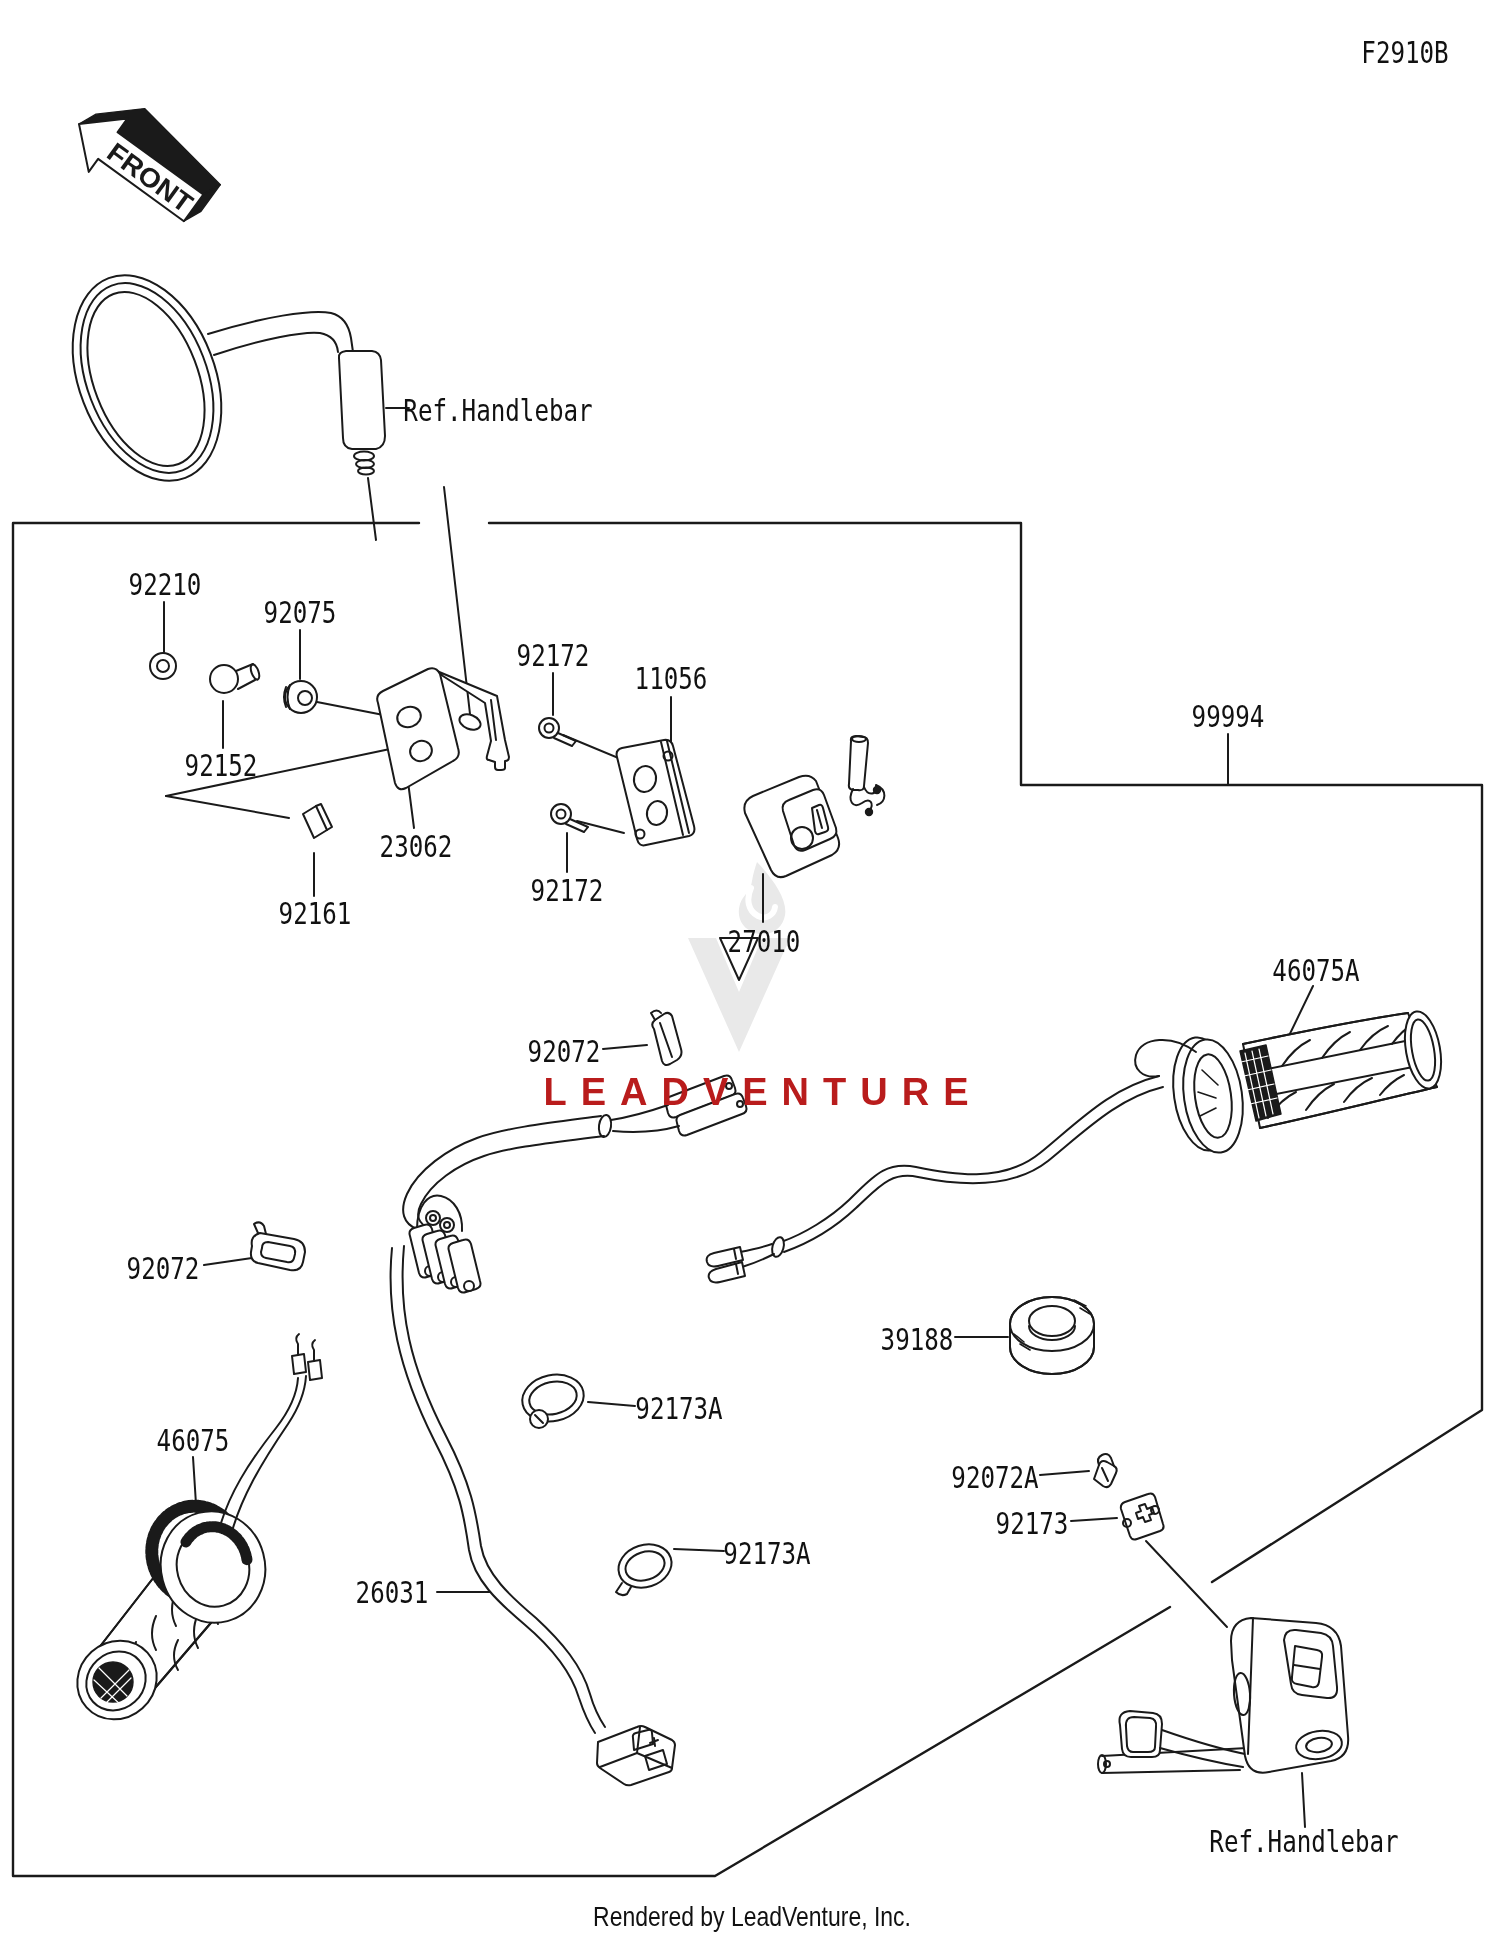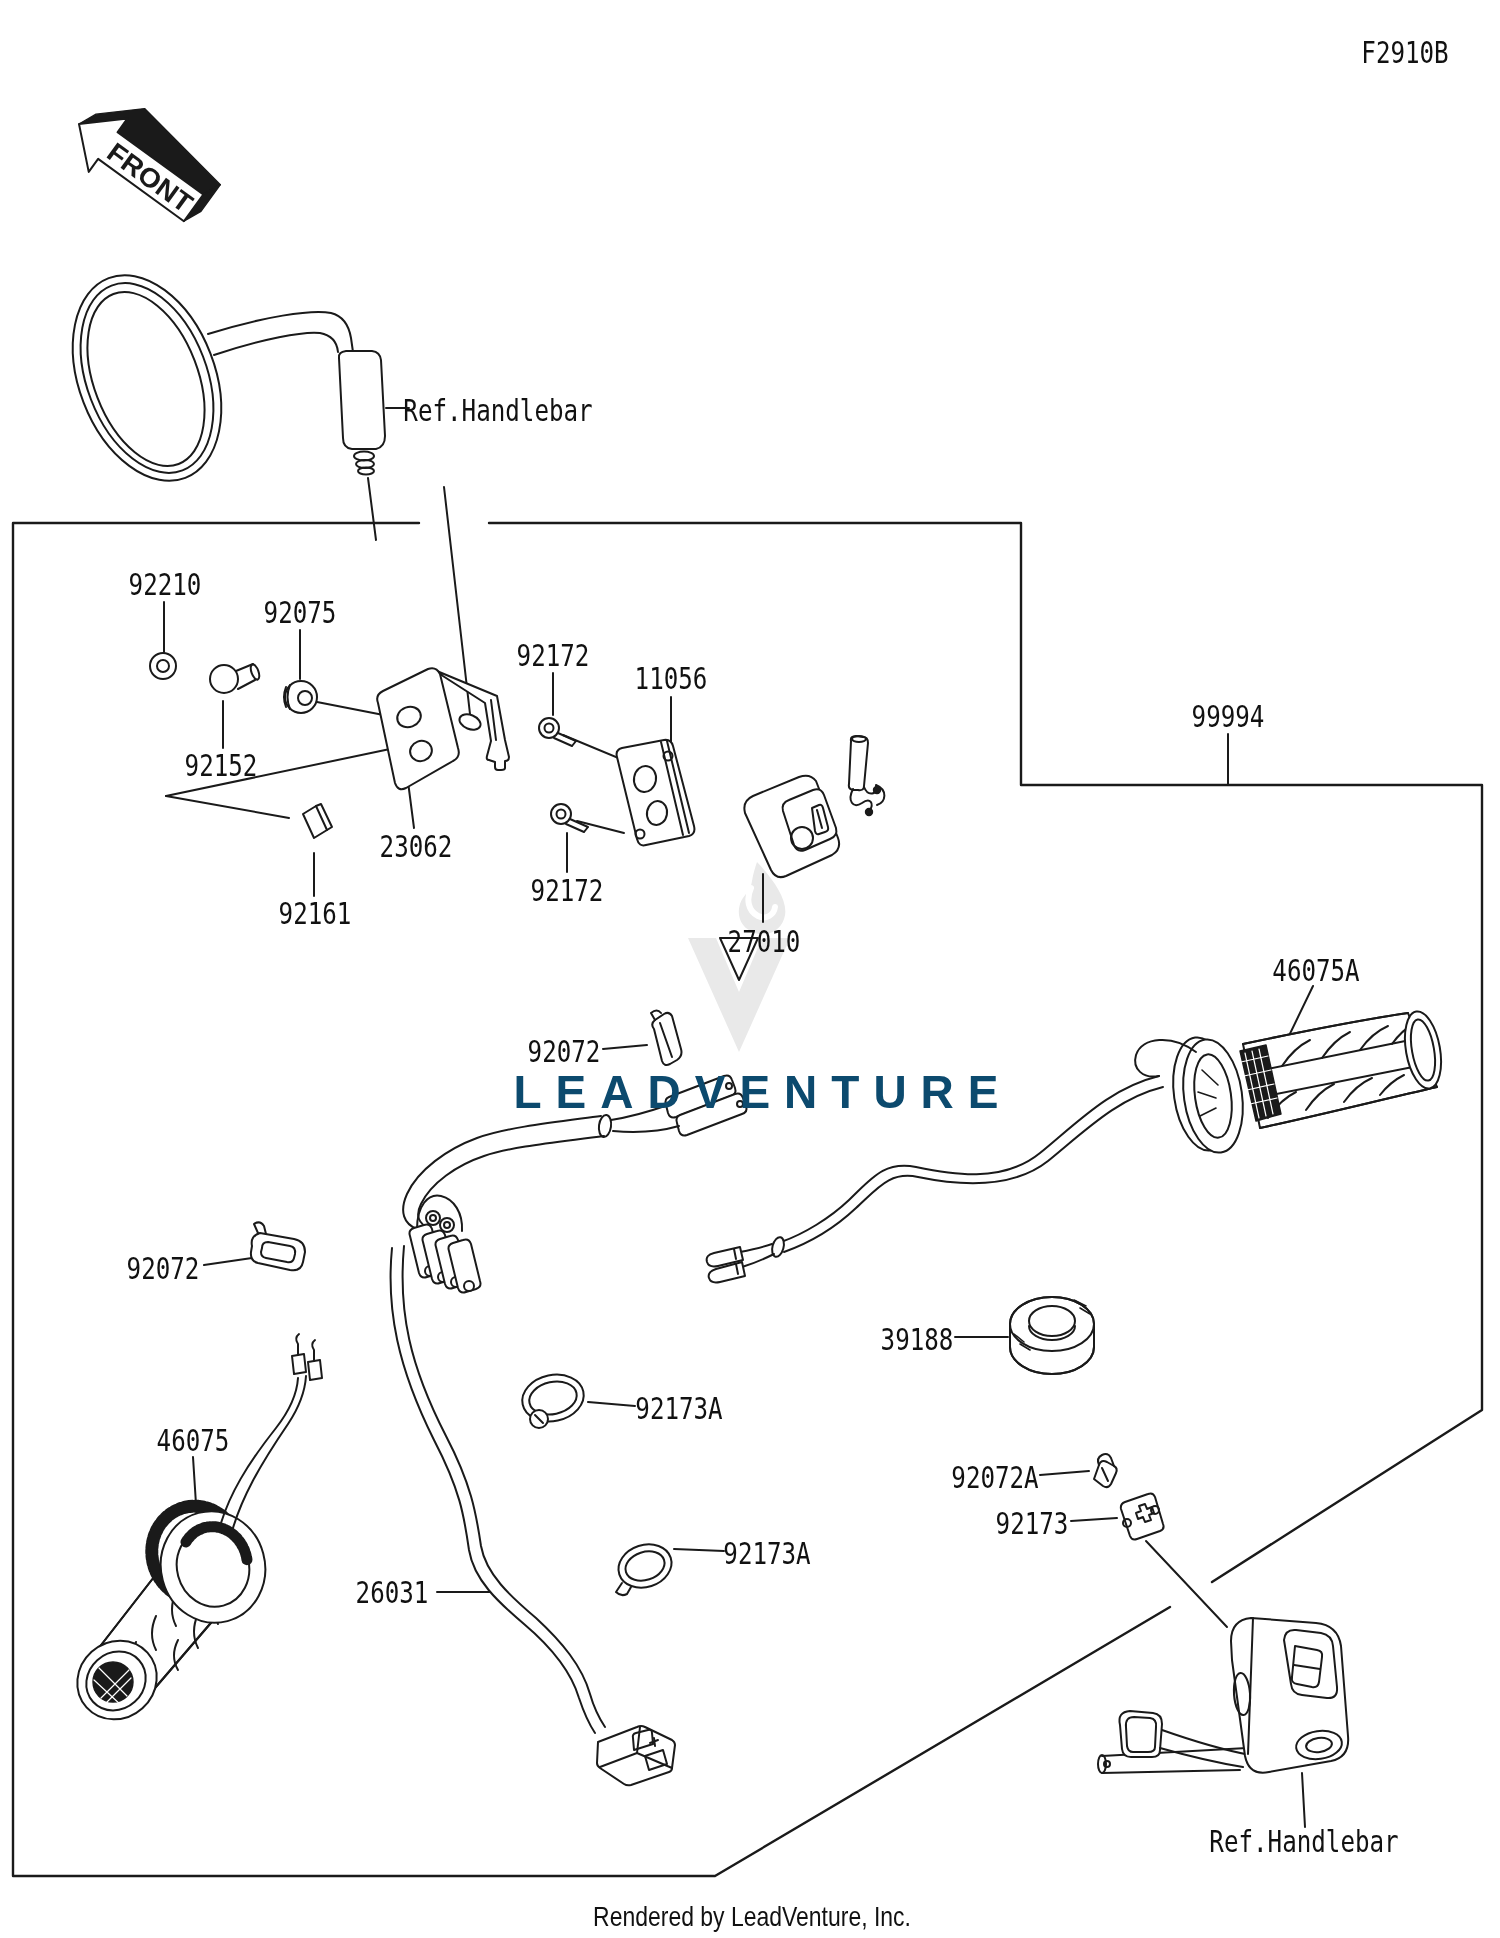--- a/index.html
+++ b/index.html
@@ -15,21 +15,21 @@
   #art .thin{stroke-width:1.6;}
   #art .bound{stroke-width:2.4;}
   #art .dash{stroke-width:13;stroke-dasharray:3 2.5;}
   #art .dash2{stroke-width:11;stroke-dasharray:2.5 2;}
   #art .bgrid{stroke:#ffffff;stroke-width:1.2;}
   #art .wm{fill:#e9e9e9;stroke:none;}
   #art .wmw{stroke:#ffffff;stroke-width:6;fill:none;}
   .lbl{position:absolute;font-size:31px;color:#111;white-space:nowrap;
        transform:translate(-50%,-50%) scaleX(0.78);}
   .wmtext{position:absolute;font-family:"Liberation Sans",sans-serif;font-weight:bold;
-       font-size:46px;letter-spacing:14px;color:#0c4a6e;white-space:nowrap;
+       font-size:38px;letter-spacing:14px;color:#b91c1c;white-space:nowrap;
        transform:translate(-50%,-50%);}
   .footer{position:absolute;font-family:"Liberation Sans",sans-serif;font-size:28px;color:#111;
        white-space:nowrap;transform:translate(-50%,-50%) scaleX(0.82);}
 </style>
 </head>
 <body>
 
 <div id="stage">
 
 <svg id="art" width="1500" height="1938" viewBox="0 0 1500 1938">

